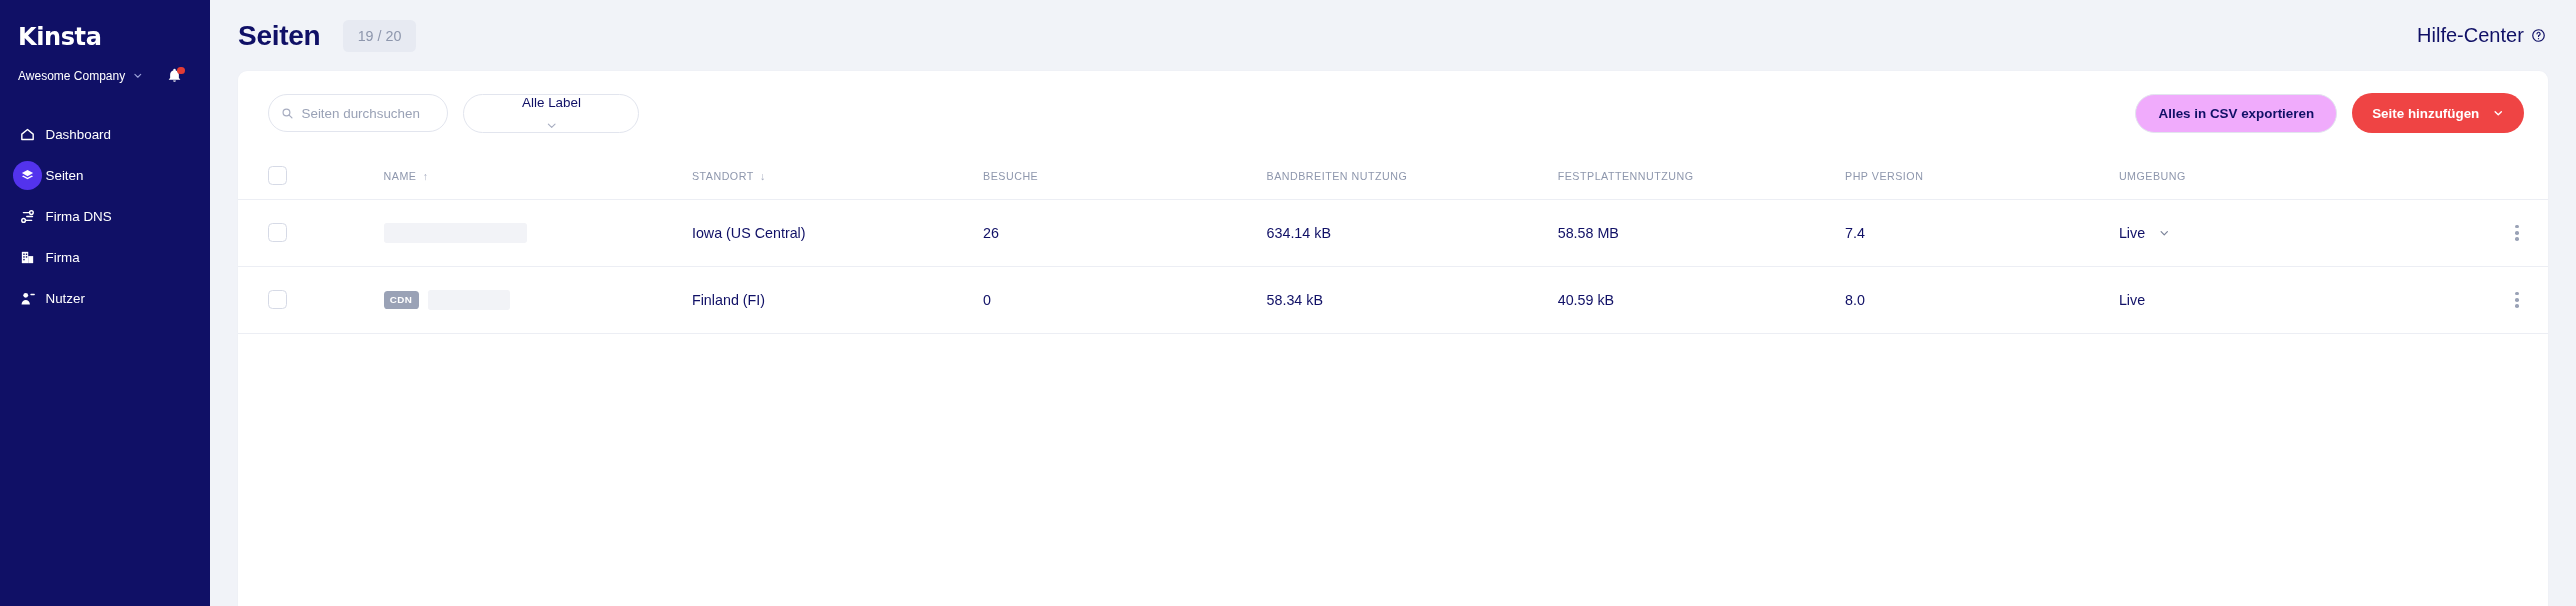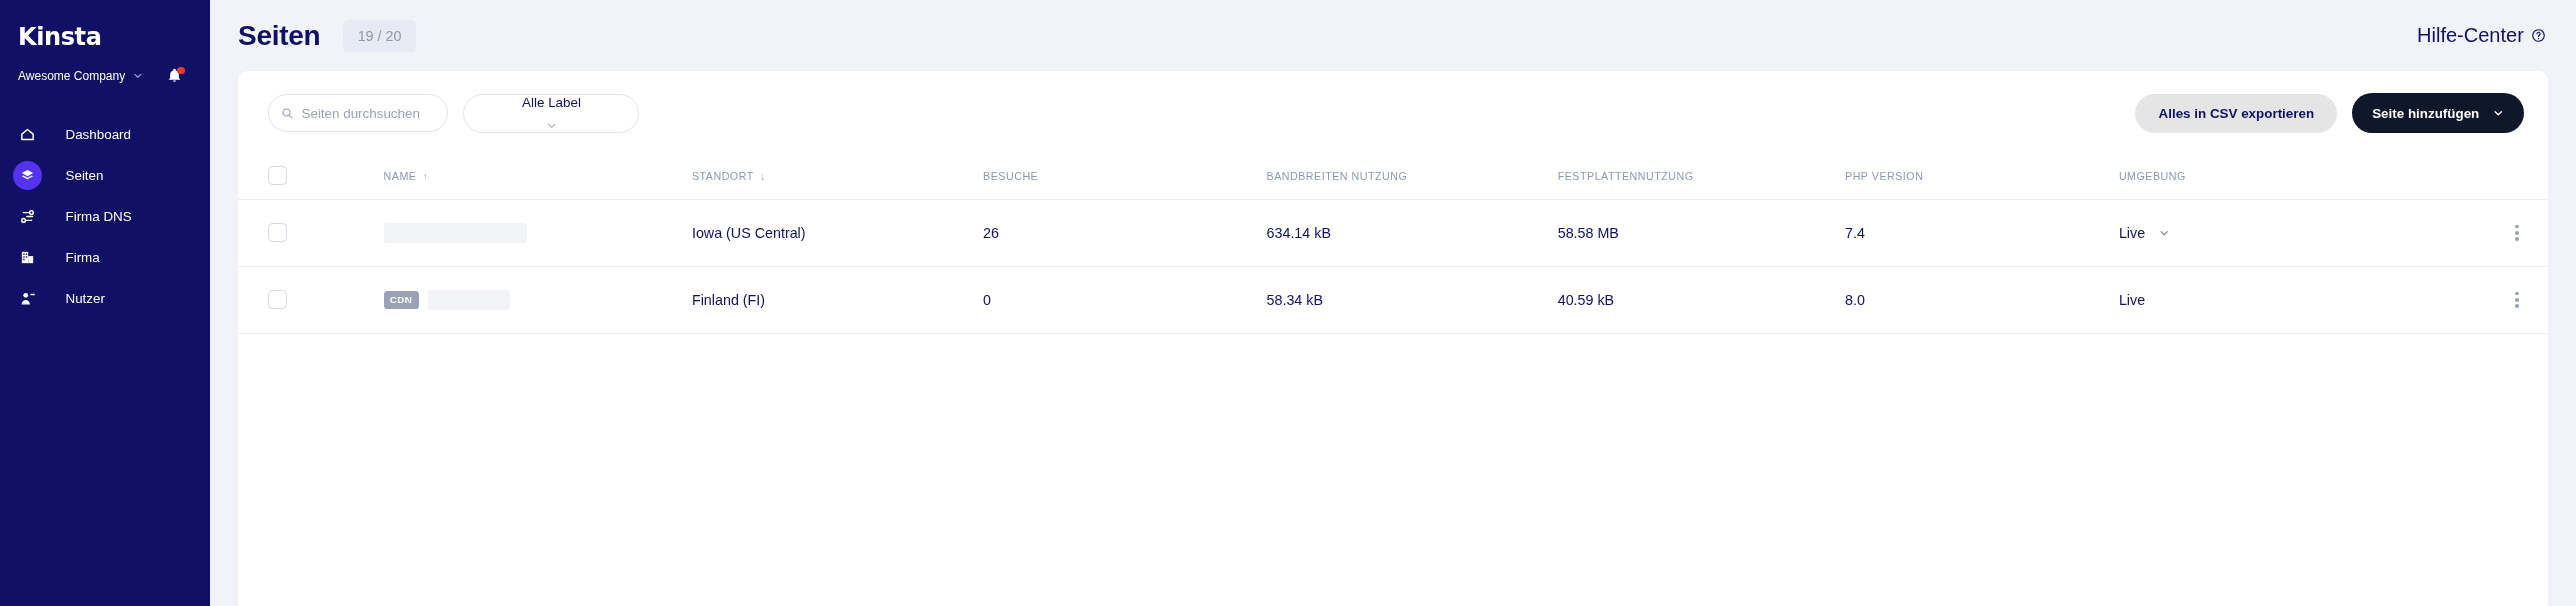--- a/index.html
+++ b/index.html
@@ -59,21 +59,21 @@
     cursor: pointer; position: relative;
   }
   .nav-icon {
     width: 29px; height: 29px;
     display: flex; align-items: center; justify-content: center;
     color: #ffffff; flex: 0 0 29px;
     border-radius: 50%;
   }
   .nav-item.active .nav-icon { background: #5333ed; }
   .nav-label {
-    color: #ffffff; font-size: 13.4px; margin-left: 24px;
+    color: #ffffff; font-size: 13.4px; margin-left: 4px;
     white-space: nowrap;
   }
 
   
   .main { flex: 1; height: 606px; position: relative; }
   .topbar {
     height: 71px;
     display: flex; align-items: center;
     padding: 0 30px 0 28px;
   }
@@ -126,30 +126,30 @@
     border: 0.9px solid #e2e5ee; border-radius: 19.7px;
     display: flex; align-items: center; justify-content: space-between;
     padding: 0 16px 0 18px; cursor: pointer; flex-direction: column;
   }
   .select-value { color: #101066; font-size: 13.4px; }
   .select-caret { color: #a7adc0; display: flex; align-items: center; }
   .toolbar-spacer { flex: 1; }
   .btn-secondary {
     height: 39px; padding: 0 22.4px;
     border: 0.9px solid #e2e5ee; border-radius: 19.7px;
-    background: #e5e5e5; color: #101066;
+    background: #f0abfc; color: #101066;
     font-size: 13.4px; font-weight: 700;
     display: flex; align-items: center; cursor: pointer;
     font-family: "Liberation Sans", sans-serif;
   }
   .btn-primary {
     margin-left: 15px;
     height: 40px; padding: 0 19.7px;
     border: none; border-radius: 20.6px;
-    background: #0f172a; color: #ffffff;
+    background: #ef4444; color: #ffffff;
     font-size: 13.4px; font-weight: 700;
     display: flex; align-items: center; cursor: pointer;
     font-family: "Liberation Sans", sans-serif;
   }
   .btn-primary .btn-caret { margin-left: 12.5px; display: flex; align-items: center; }
 
   
   table.sites { width: 100%; border-collapse: collapse; table-layout: fixed; }
   .sites thead th {
     text-align: left;

